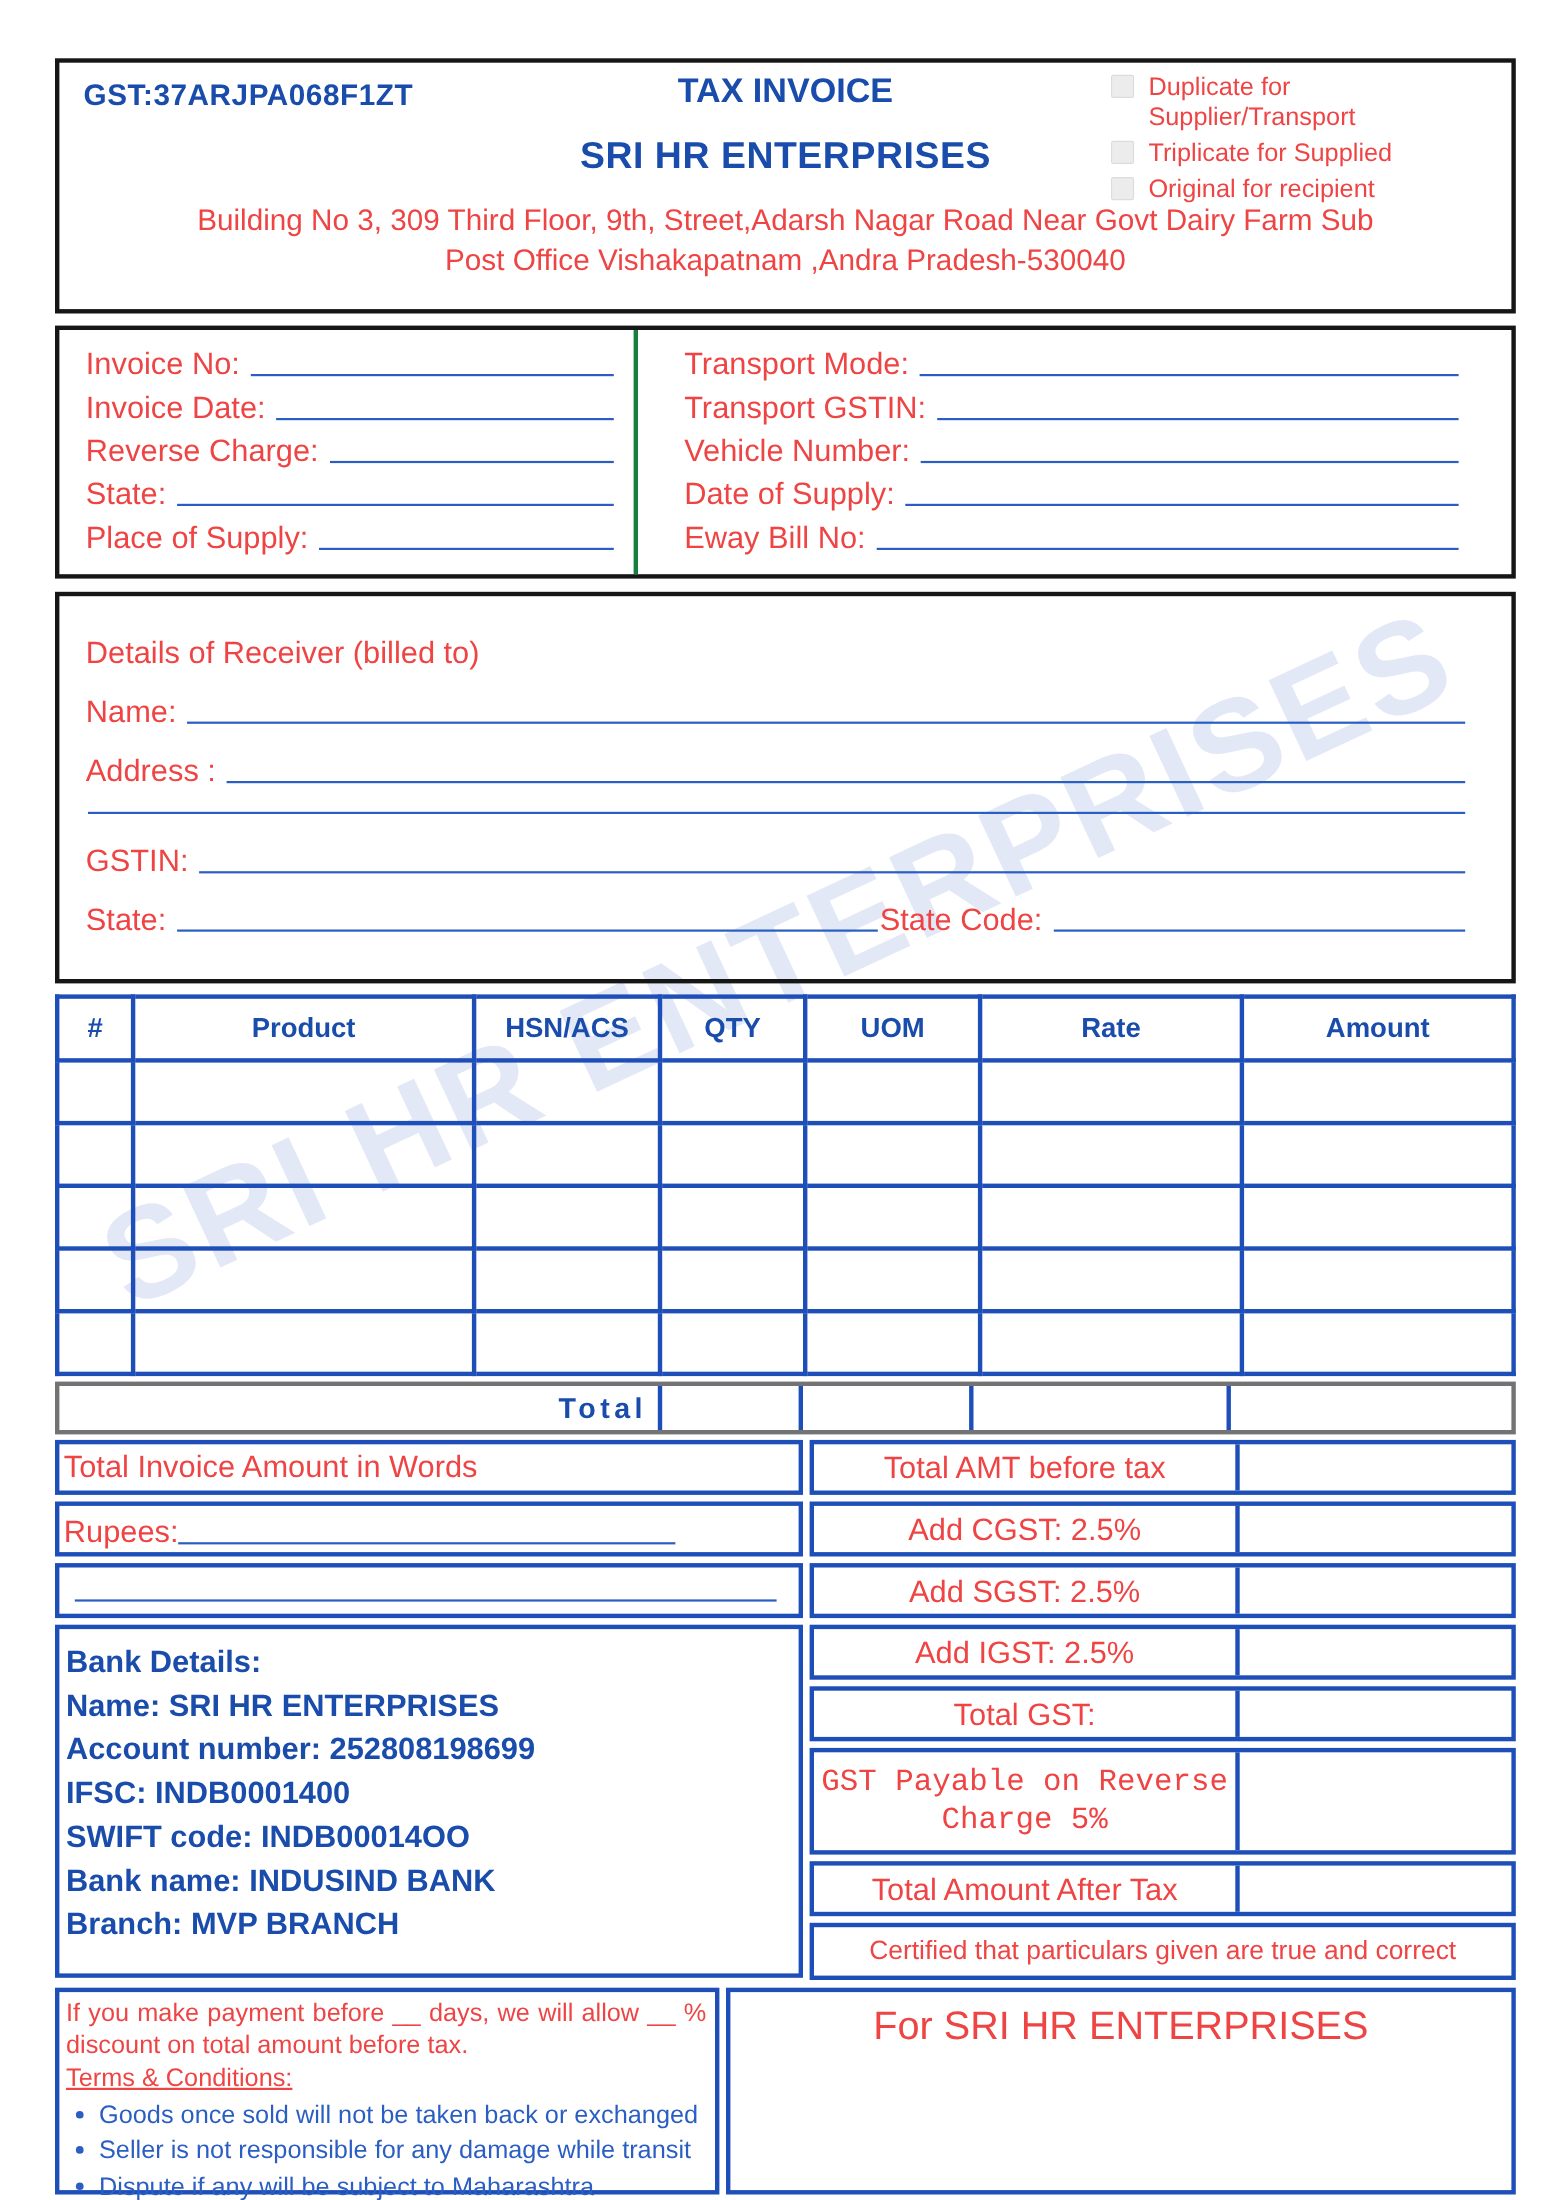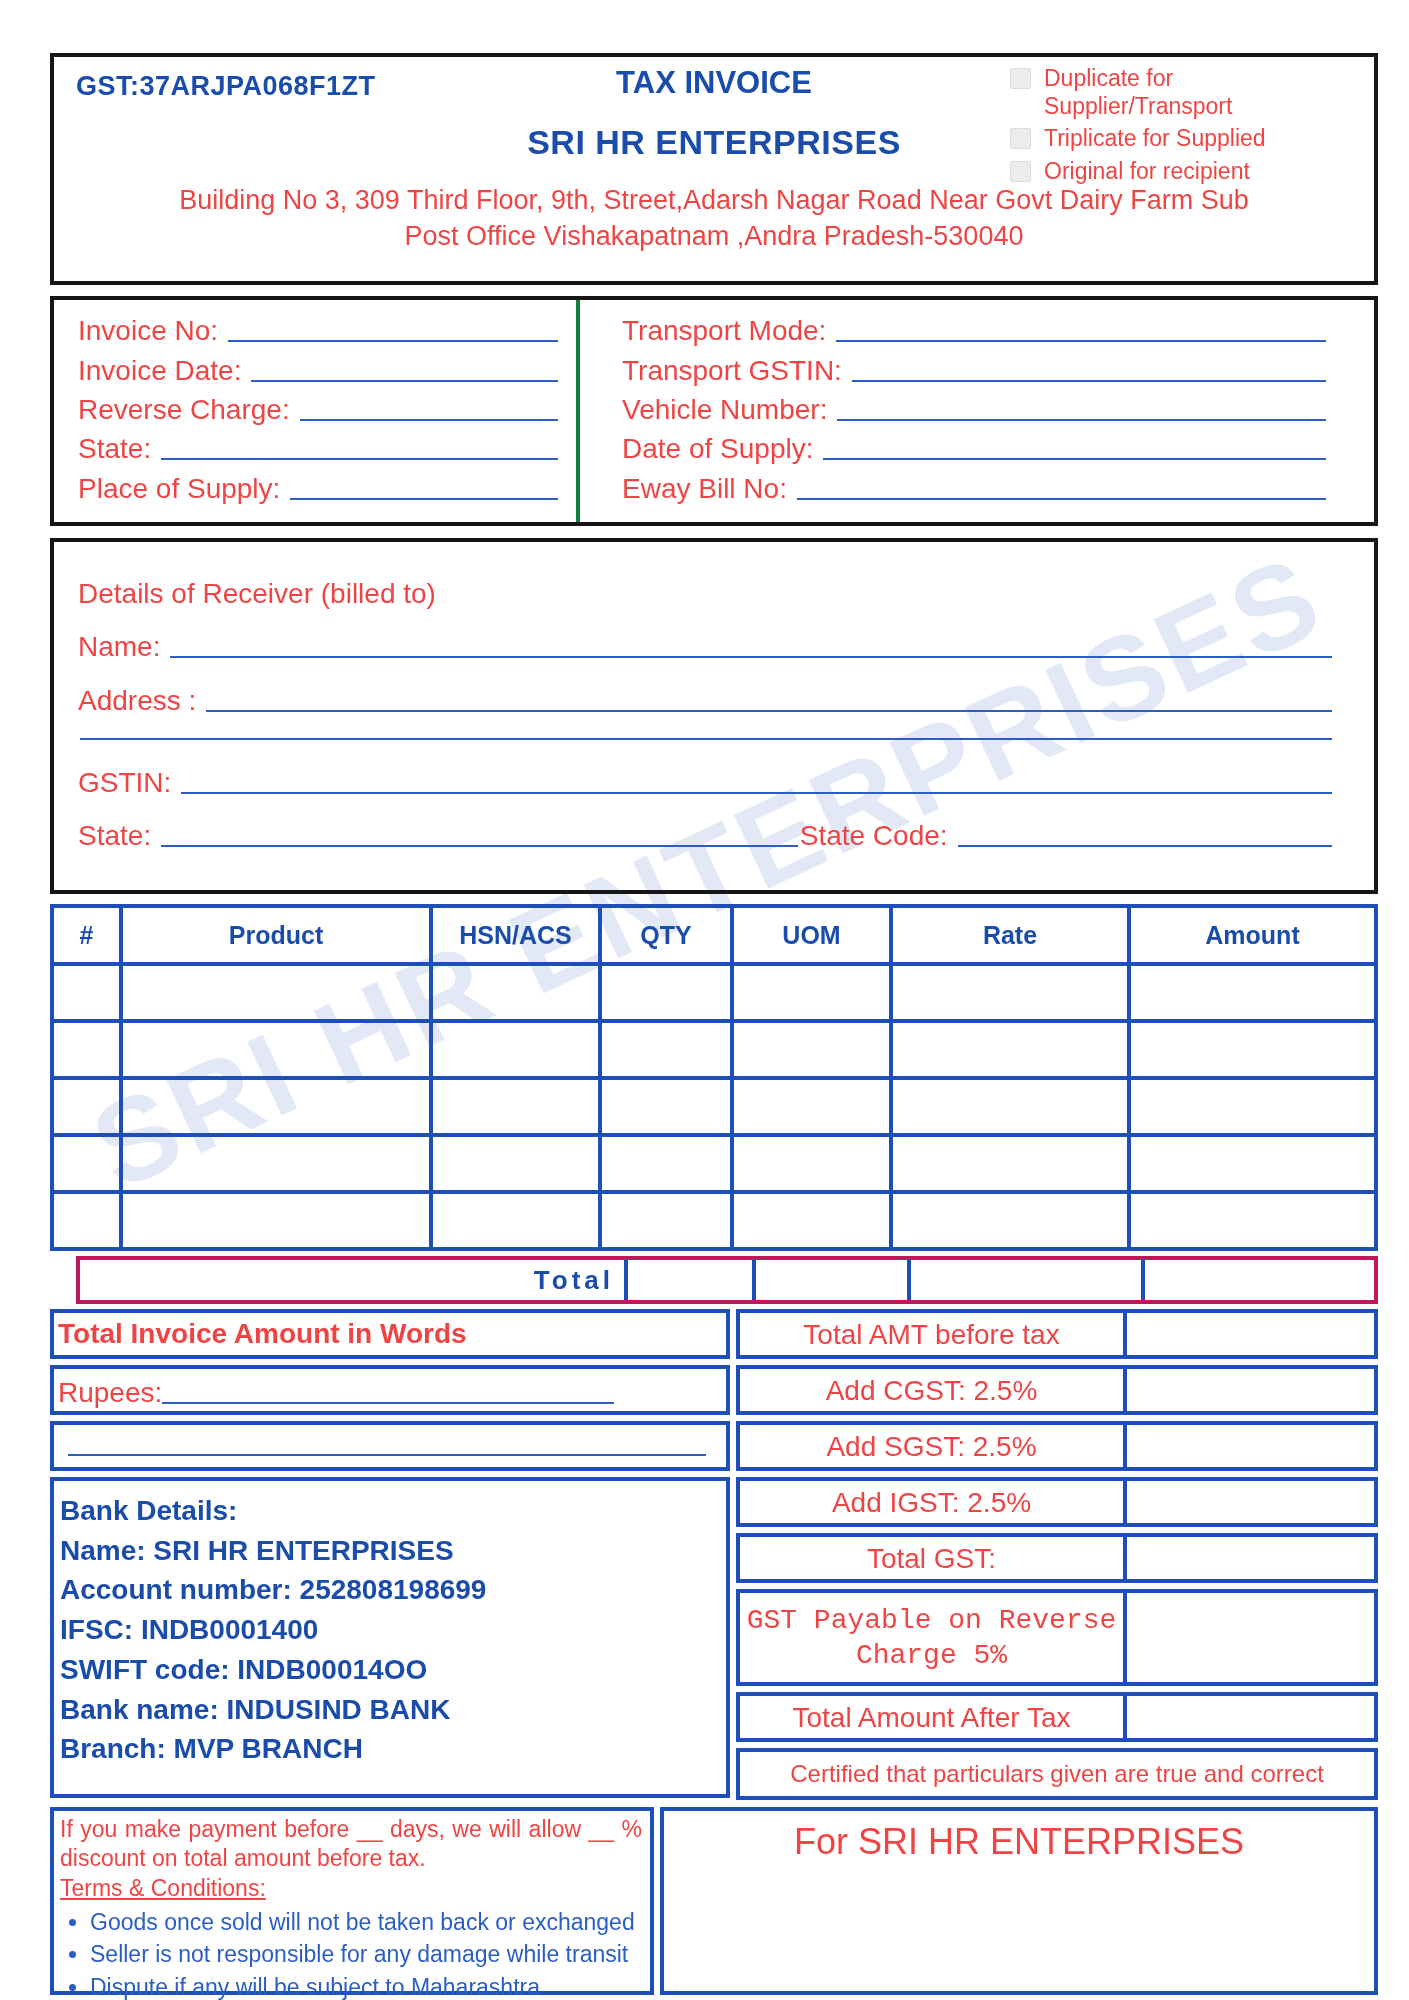--- a/index.html
+++ b/index.html
@@ -86,36 +86,36 @@
   }
   .items-table td, .items-table th { border: 4px solid #1e4eb8; background: transparent; }
   .items-table th { height: 58px; font-size: 25px; text-align: center; }
   .items-table td { height: 57px; }
   .col-idx { width: 69px; }  .col-prod { width: 310px; } .col-hsn { width: 169px; }
   .col-qty { width: 132px; } .col-uom { width: 159px; }  .col-rate { width: 238px; }
 
   
   .total-row {
     margin-top: 5px; height: 48px;
-    border: 4px solid #be185d; display: flex; margin-left: 26px;
+    border: 4px solid #737373; display: flex;
   }
   .total-row > div { border-left: 4px solid #1e4eb8; }
   .total-row > div:first-child { border-left: none; }
   .tl-label {
     width: 544px; display: flex; align-items: center; justify-content: flex-end;
     padding-right: 10px; font-size: 26px; letter-spacing: 4px;
   }
   .tl-qty { width: 128px; } .tl-uom { width: 155px; } .tl-rate { width: 234px; } .tl-amt { flex: 1; }
 
   
   .totals-region { margin-top: 5px; display: flex; gap: 6px; }
   .tcol-left  { width: 680px; display: flex; flex-direction: column; gap: 6px; }
   .tcol-right { flex: 1; display: flex; flex-direction: column; gap: 6px; }
   .bbox { border: 4px solid #1e4eb8; background: transparent; }
-  .words-box { height: 50px; display: flex; align-items: center; padding: 0 8px 0 4px; font-size: 28px; font-weight: bold; }
+  .words-box { height: 50px; display: flex; align-items: center; padding: 0 8px 0 4px; font-size: 28px; }
   .rupees-box { height: 50px; display: flex; align-items: flex-end; padding: 0 110px 2px 4px; font-size: 28px; }
   .blank-box  { height: 50px; display: flex; align-items: flex-end; padding: 0 18px 6px 14px; }
   .bank-box { height: 321px; padding: 6px 8px 20px 6px;
     display: flex; flex-direction: column; justify-content: space-evenly; }
   .bank-line { font-size: 28px; line-height: 1.1; }
 
   .tax-row { display: flex; }
   .tax-row .tax-label {
     flex: 1; display: flex; align-items: center; justify-content: center;
     text-align: center; font-size: 28px; line-height: 1.25; padding: 0 6px;

